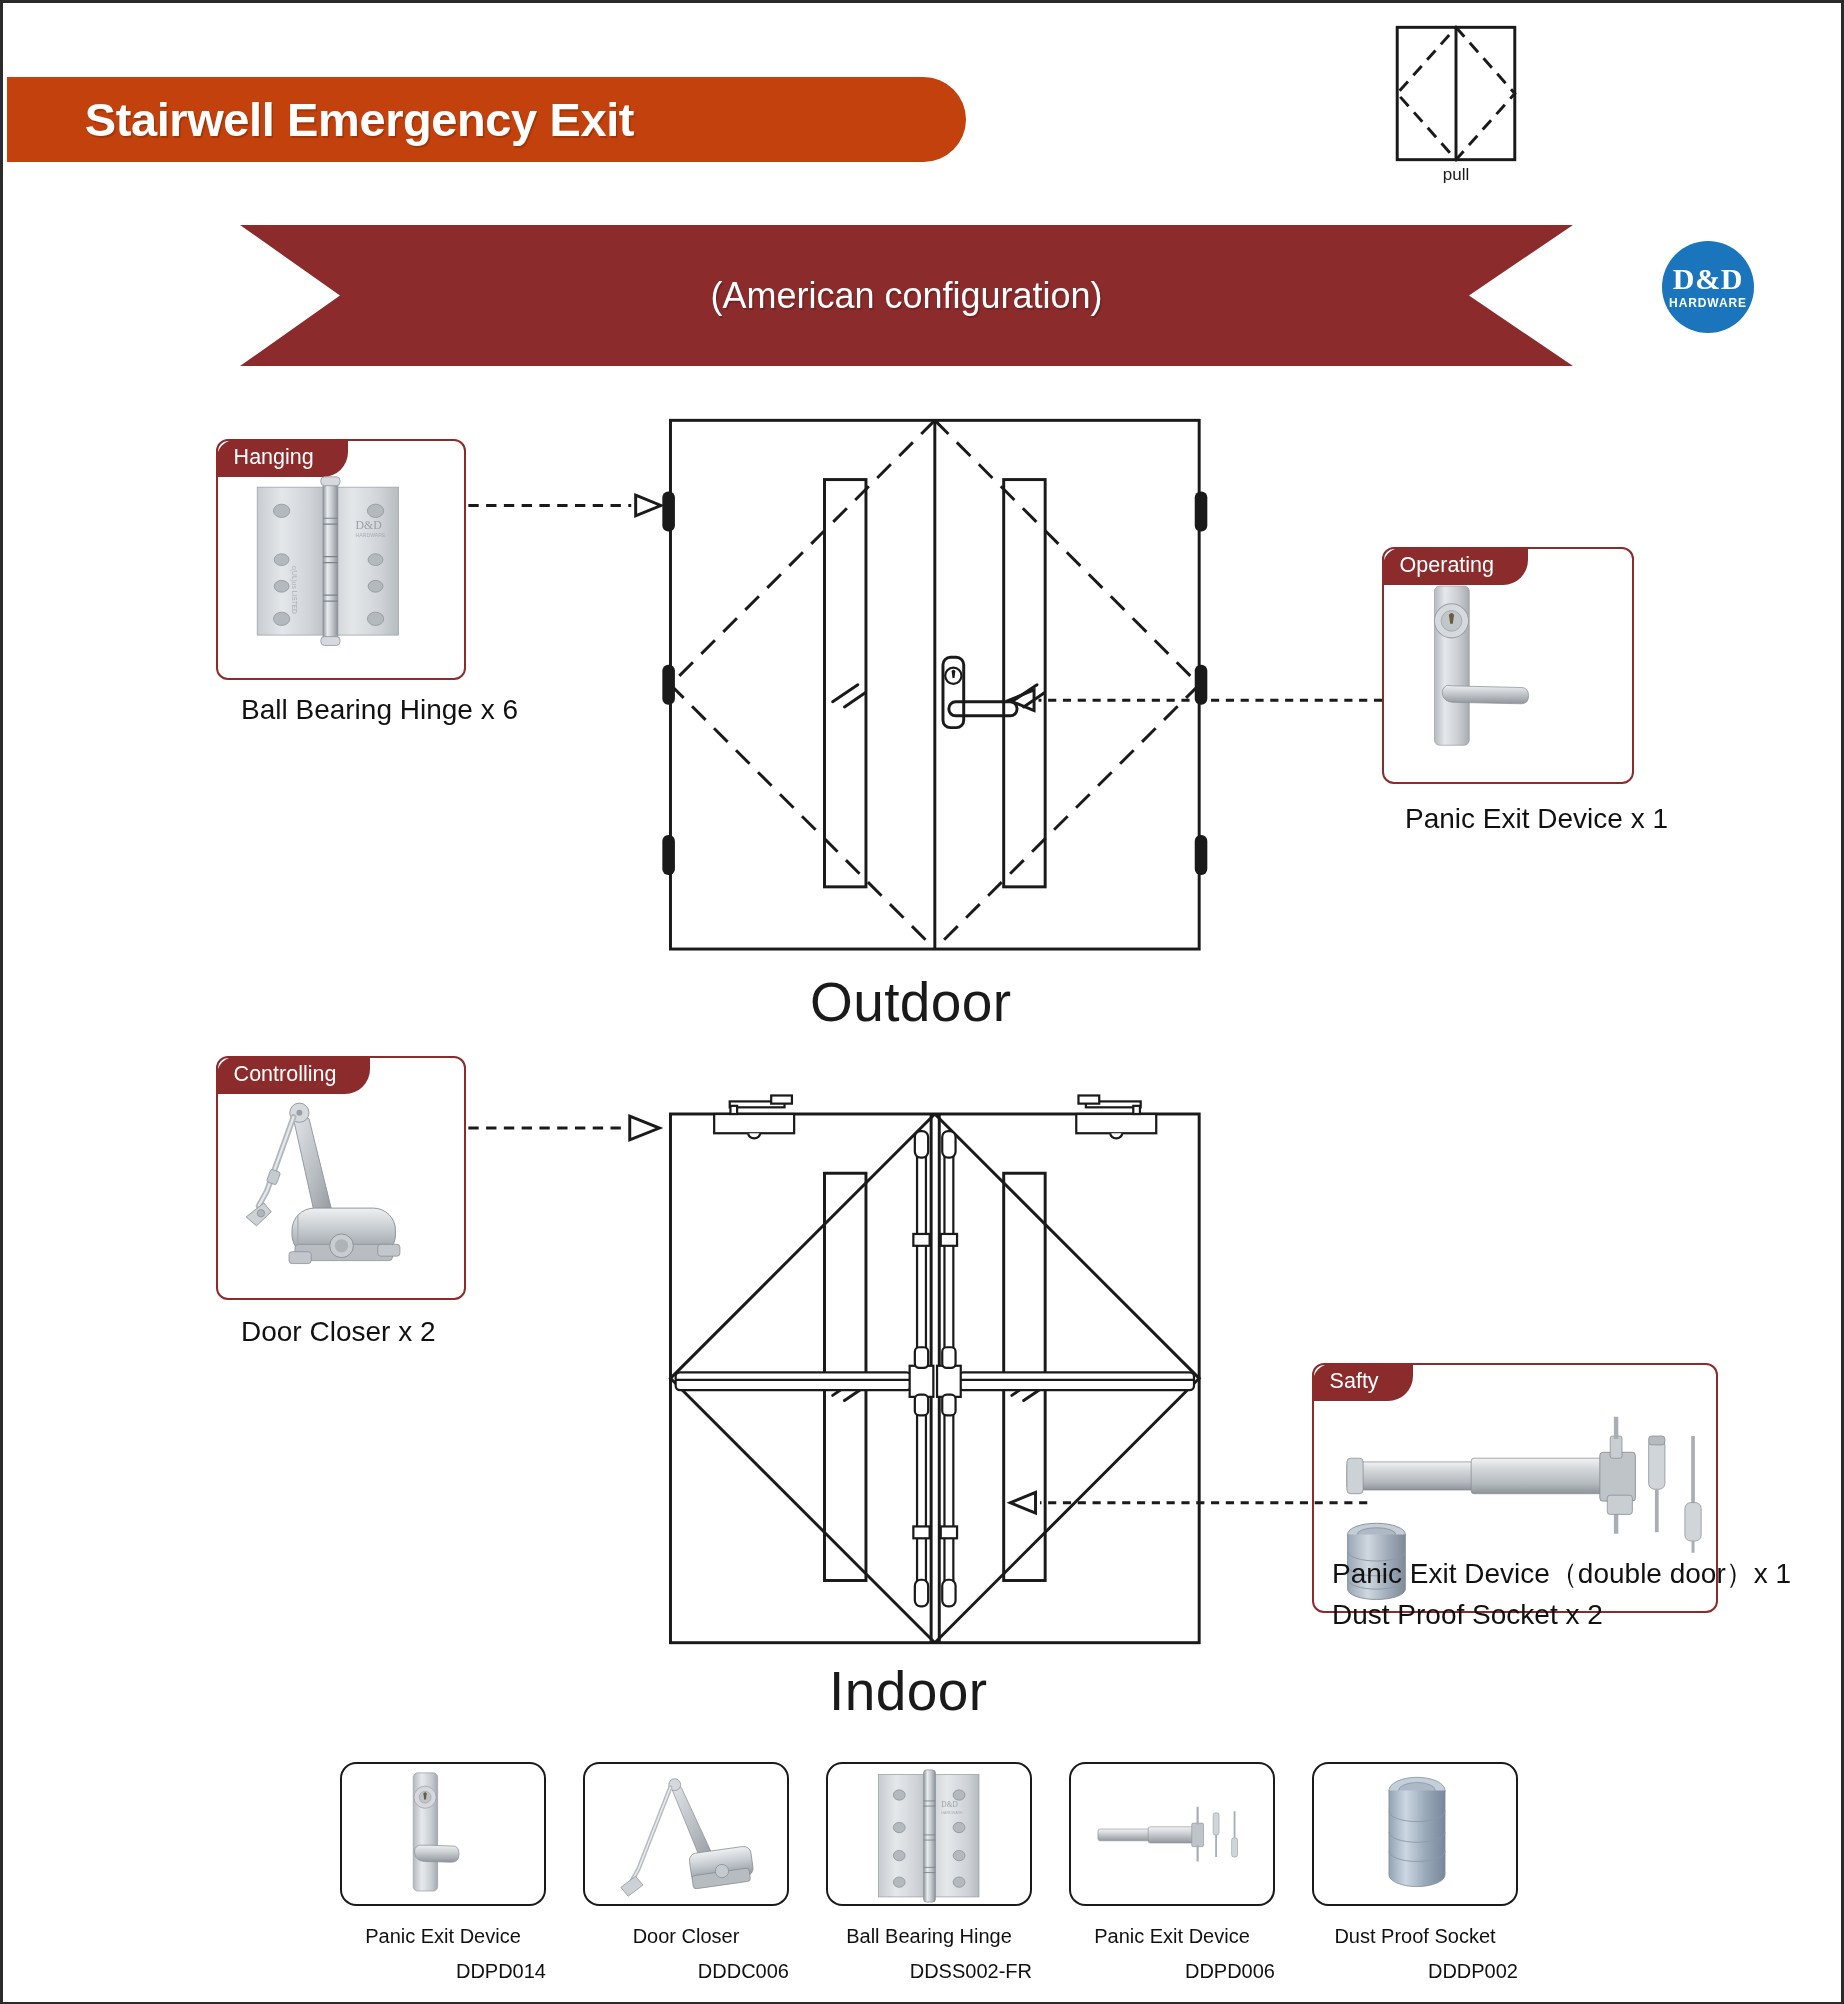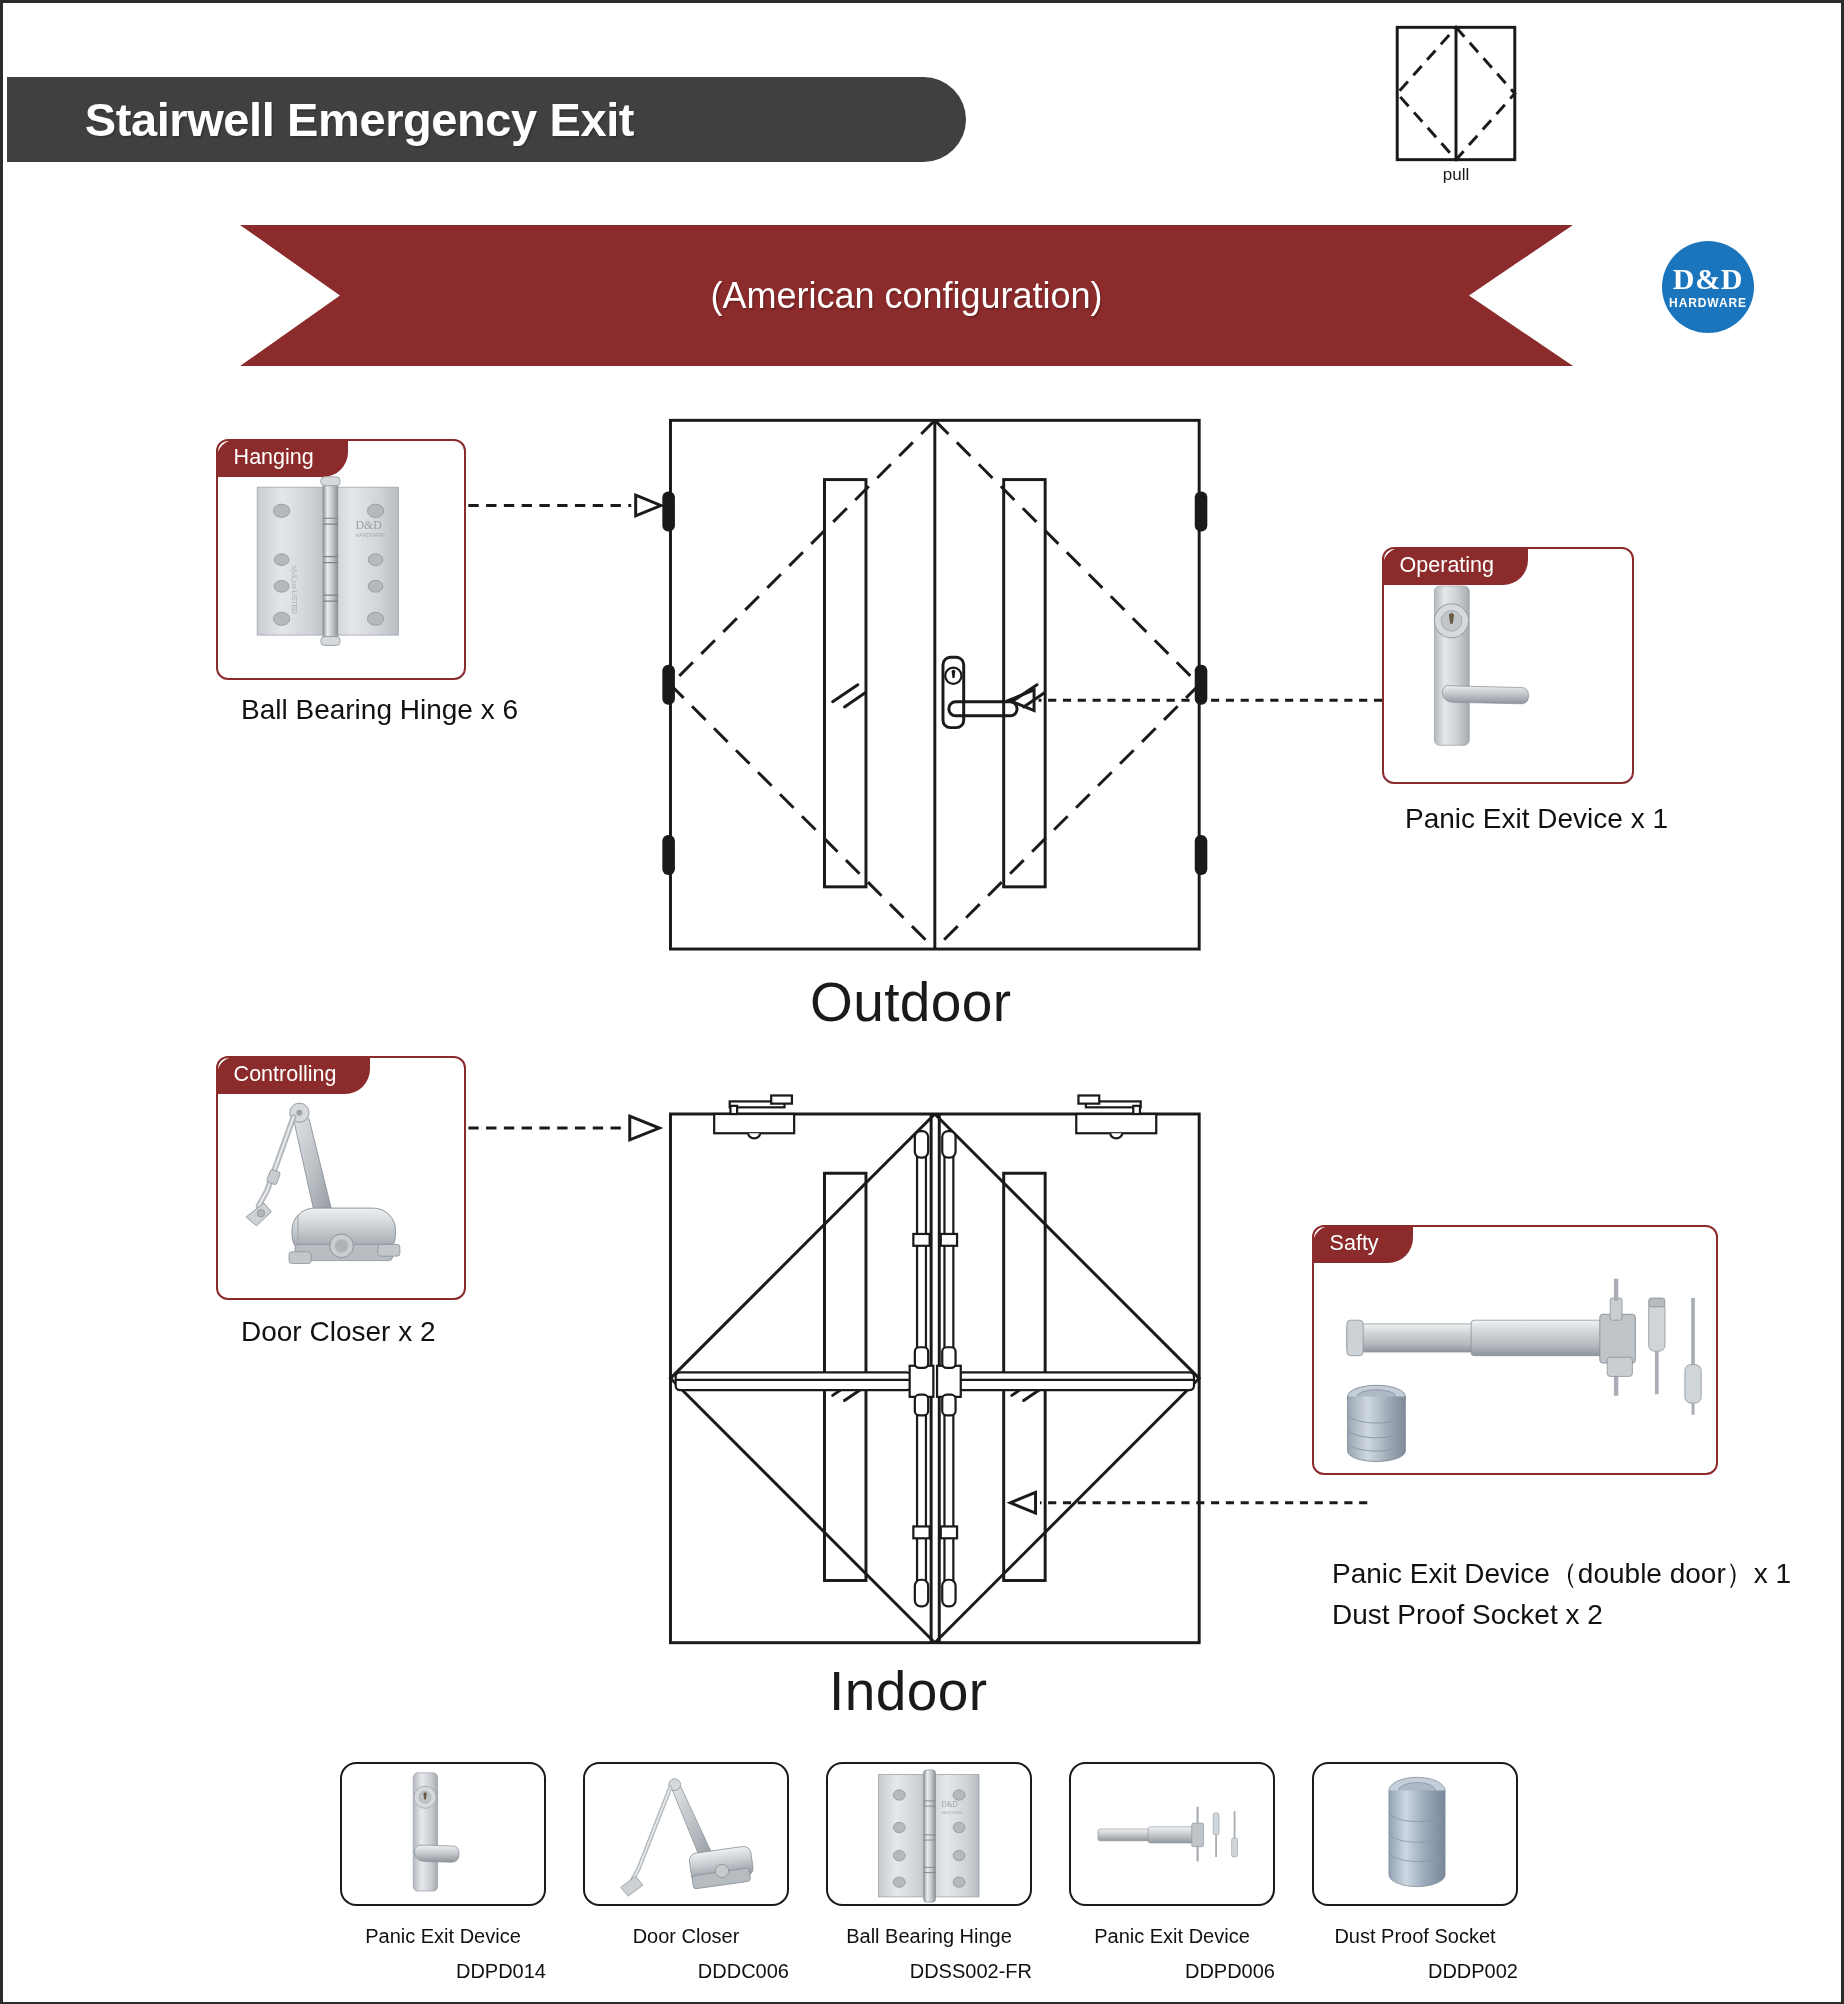--- a/index.html
+++ b/index.html
@@ -13,21 +13,21 @@
     width: 1844px; height: 2005px;
     background: #ffffff;
     border: 3.7px solid #2b2b2b;
     overflow: hidden;
   }
 
   
   #title-banner {
     position: absolute; left: 3.7px; top: 74px;
     width: 959px; height: 85px;
-    background: #404040;
+    background: #c2410c;
     border-top-right-radius: 43px;
     border-bottom-right-radius: 43px;
     display: flex; align-items: center;
   }
   #title-text {
     color: #fff;
     font-size: 47px;
     font-weight: bold;
     letter-spacing: -0.4px;
     margin-left: 78px;
@@ -284,21 +284,21 @@
       <rect x="104" y="252" width="132" height="22" rx="5" fill="#b8bdc2" stroke="#868c92" stroke-width="1"></rect>
       <rect x="96" y="262" width="30" height="16" rx="4" fill="#c2c7cc" stroke="#868c92" stroke-width="1"></rect>
       <rect x="216" y="252" width="30" height="16" rx="4" fill="#c2c7cc" stroke="#868c92" stroke-width="1"></rect>
       <circle cx="167" cy="254" r="16" fill="#c8cdd2" stroke="#868c92" stroke-width="1.2"></circle>
       <circle cx="167" cy="254" r="9" fill="#aeb3b8"></circle>
       <line x1="108" y1="212" x2="108" y2="252" stroke="#a4a9ae" stroke-width="1.5"></line>
     </svg>
   </div>
   <div class="callout-cap" style="left:238px; top:1309px;">Door Closer x 2</div>
 
-  <div class="callout" style="left:1309px; top:1222px; width:406px; height:250px;">
+  <div class="callout" style="left:1309px; top:1360px; width:406px; height:250px;">
     <div class="callout-tag">Safty</div>
     <svg width="406" height="250" viewBox="0 0 548 338" style="position:absolute;left:0;top:0;">
       <defs>
         <linearGradient id="barG" x1="0" y1="0" x2="0" y2="1">
           <stop offset="0%" stop-color="#f1f3f4"></stop>
             <stop offset="30%" stop-color="#d3d7da"></stop>
           <stop offset="70%" stop-color="#b6bbc0"></stop>
             <stop offset="100%" stop-color="#8e949a"></stop>
         </linearGradient>
         <linearGradient id="sockG" x1="0" y1="0" x2="1" y2="0">

